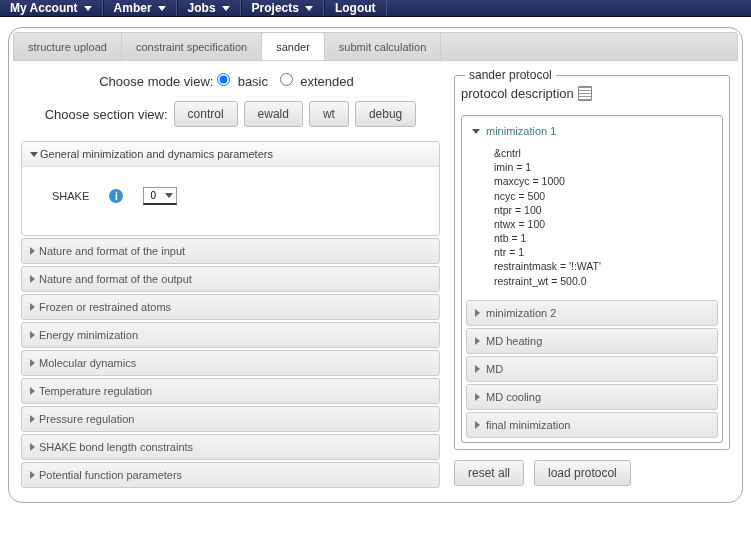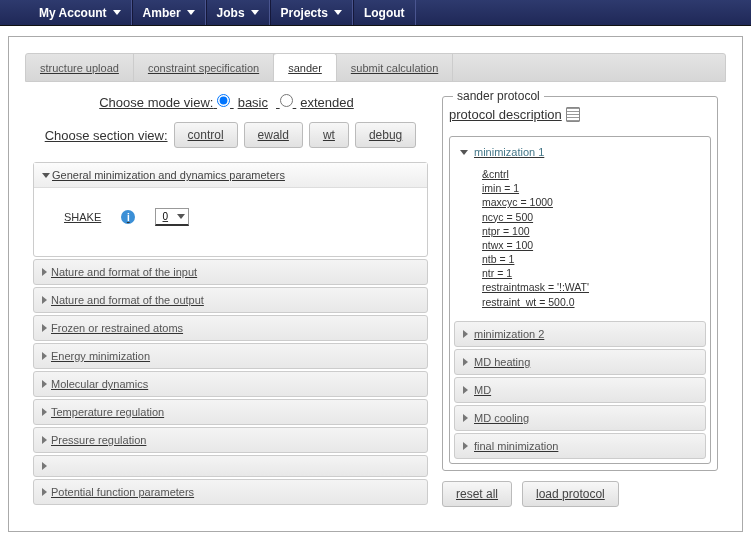--- a/index.html
+++ b/index.html
@@ -8,23 +8,22 @@
   font-size: 11px;
   background: #fff;
   width: 751px;
   height: 549px;
   overflow: hidden;
   color: #333;
 }
 .navbar {
   background: linear-gradient(to bottom, #2e3a6e 0%, #1f2857 100%);
   display: flex;
-  height: 26px;
+  height: 17px;
   border-bottom: 1px solid #111;
-  padding-left: 29px;
 }
 .nav-item {
   color: #fff;
   font-weight: bold;
   padding: 5px 10px;
   border-right: 1px solid #4a5590;
   border-left: 1px solid #15183a;
   cursor: pointer;
   display: flex;
   align-items: center;
@@ -35,23 +34,22 @@
 .caret-down {
   width: 0; height: 0;
   border-left: 4px solid transparent;
   border-right: 4px solid transparent;
   border-top: 5px solid #fff;
   margin-left: 2px;
 }
 .container {
   margin: 10px 8px 0 8px;
   border: 1px solid #aaa;
-  border-radius: 0;
-  padding: 16px;
-  text-decoration: underline;
+  border-radius: 14px;
+  padding: 4px;
 }
 .tabbar {
   display: flex;
   background: linear-gradient(to bottom, #e4e4e4, #d6d6d6);
   border: 1px solid #ccc;
   border-radius: 3px 3px 0 0;
   height: 29px;
 }
 .tab {
   padding: 8px 14px;
@@ -337,20 +335,21 @@
             <div class="acc-item">
               <span class="tri-right"></span>
               <span>Temperature regulation</span>
             </div>
             <div class="acc-item">
               <span class="tri-right"></span>
               <span>Pressure regulation</span>
             </div>
             <div class="acc-item">
               <span class="tri-right"></span>
+              <span>SHAKE bond length constraints</span>
             </div>
             <div class="acc-item">
               <span class="tri-right"></span>
               <span>Potential function parameters</span>
             </div>
           </div>
       </div>
 
     </div>
 

